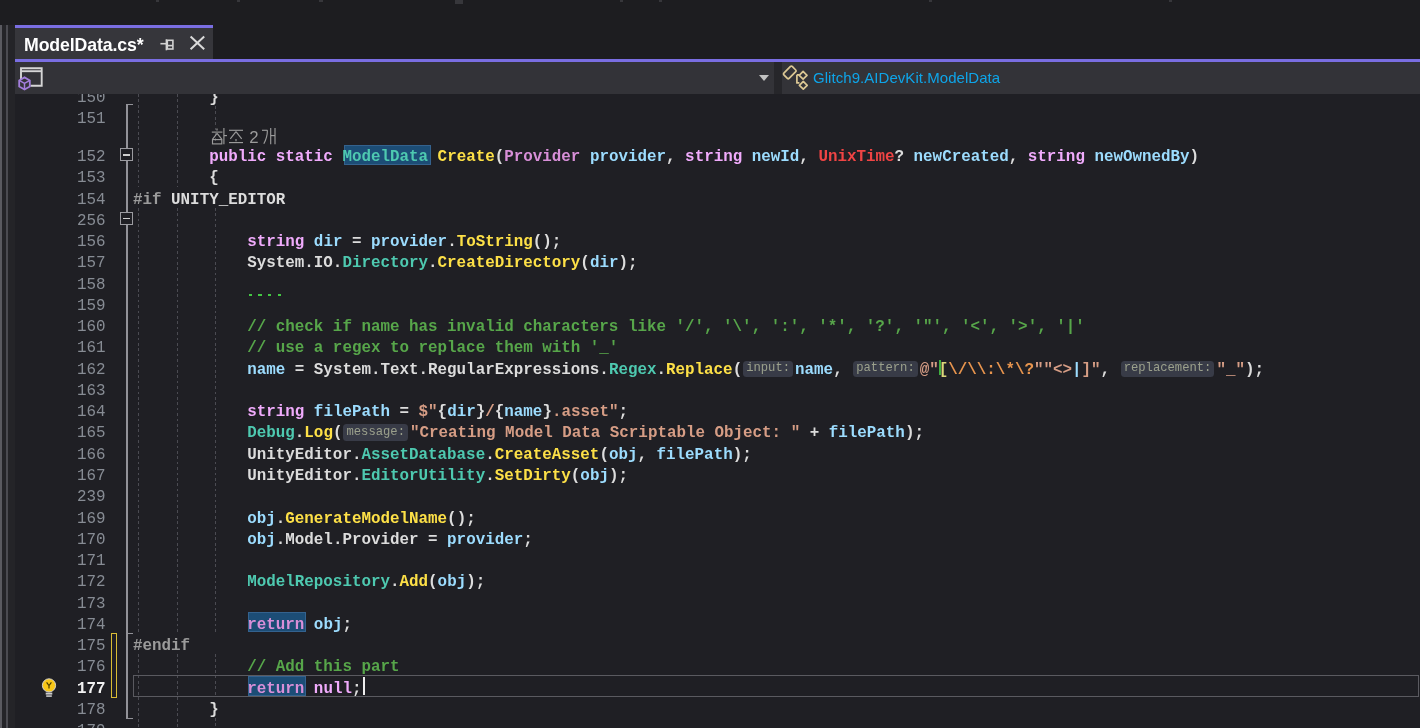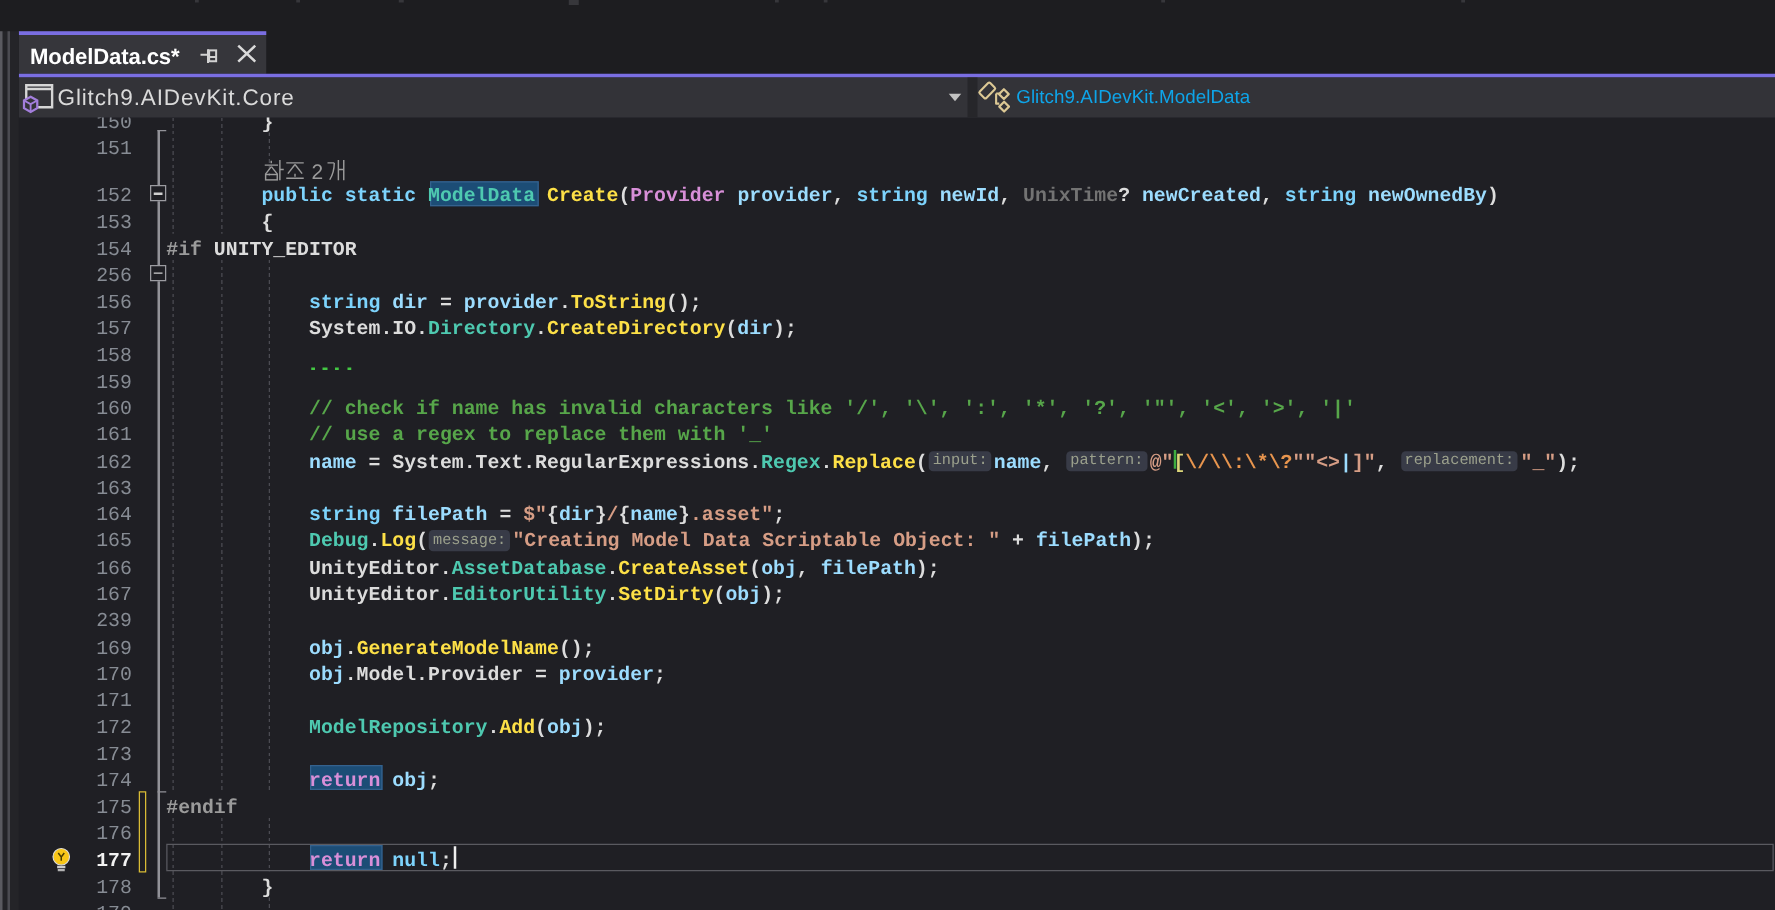--- a/index.html
+++ b/index.html
@@ -3,21 +3,21 @@
  * {margin:0;padding:0;box-sizing:border-box}
  html,body {width:1420px;height:728px;overflow:hidden;background:#1d1d20}
  #page {position:absolute;inset:0;width:1420px;height:728px;font-family:"Liberation Sans",sans-serif}
  b {font-weight:inherit}
  #editor {position:absolute;left:15px;top:62px;width:1405px;height:666px;background:#1f1f24}
  .r {position:absolute;left:133px;height:21.26px;line-height:22.9px;white-space:pre;
      font-family:"Liberation Mono",monospace;font-weight:700;font-size:15.86px;color:#DCDCDC;z-index:5}
  .n {position:absolute;left:15px;width:90.5px;height:21.26px;line-height:22.9px;text-align:right;
      font-family:"Liberation Mono",monospace;font-size:15.86px;color:#878c94;z-index:5}
  .n.cur {color:#f2f2f2;font-weight:700}
- .k {color:#7dd3fc} .c {color:#D88FD8} .t {color:#4EC9B0} .g {color:#737373}
+ .k {color:#f0abfc} .c {color:#D88FD8} .t {color:#4EC9B0} .g {color:#ef4444}
  .m {color:#fde047} .v {color:#9CDCFE} .cm {color:#57A64A} .s {color:#D69D85} .pp {color:#9B9B9B} .ry {color:#DCD67A} .ro {color:#E8954E} .rb {color:#9CDCFE}
  .h {display:inline-block;font-size:12.2px;font-weight:400;line-height:13.6px;color:#9ba08c;
      background:#383b47;border-radius:3.5px;padding:1.5px 3px;margin:0 2px 0 1px;vertical-align:2.5px}
  .ig {position:absolute;width:1px;z-index:1;
      background:repeating-linear-gradient(180deg,#4b4b52 0px,#4b4b52 2.7px,transparent 2.7px,transparent 5.4px)}
  .fl {position:absolute;background:#929298;z-index:4}
  .fb {position:absolute;left:119.6px;width:13.4px;height:13.4px;background:#1f1f24;border:1px solid #9b9ba0;z-index:6}
  .fb i {position:absolute;left:2.6px;top:5.2px;width:6.8px;height:1.4px;background:#cfcfcf}
  .sel {position:absolute;height:19.8px;background:#1C4D76;border:1px solid #34628E;z-index:2}
  #curline {position:absolute;left:133.3px;width:1286px;height:21.4px;border:1px solid #5a5a60;z-index:3}
@@ -153,20 +153,21 @@
     <div class="r" style="top:422.47px">            <b class="t">Debug</b>.<b class="m">Log</b>(<b class="h">message:</b><b class="s">"Creating Model Data Scriptable Object: "</b> + <b class="v">filePath</b>);</div>
     <div class="r" style="top:443.73px">            UnityEditor.<b class="t">AssetDatabase</b>.<b class="m">CreateAsset</b>(<b class="v">obj</b>, <b class="v">filePath</b>);</div>
     <div class="r" style="top:464.99px">            UnityEditor.<b class="t">EditorUtility</b>.<b class="m">SetDirty</b>(<b class="v">obj</b>);</div>
     <div class="r" style="top:507.51px">            <b class="v">obj</b>.<b class="m">GenerateModelName</b>();</div>
     <div class="r" style="top:528.77px">            <b class="v">obj</b>.Model.Provider = <b class="v">provider</b>;</div>
     <div class="r" style="top:550.03px"></div>
     <div class="r" style="top:571.29px">            <b class="t">ModelRepository</b>.<b class="m">Add</b>(<b class="v">obj</b>);</div>
     <div class="r" style="top:592.55px"></div>
     <div class="r" style="top:613.81px">            <b class="c">return</b> <b class="v">obj</b>;</div>
     <div class="r" style="top:635.07px"><b class="pp">#endif</b></div>
+    <div class="r" style="top:656.33px">            <b class="cm">// Add this part</b></div>
     <div class="r" style="top:677.59px">            <b class="c">return</b> <b class="k">null</b>;</div>
     <div class="r" style="top:698.85px">        }</div>
     <div class="r" style="top:720.11px"></div>
  <div id="lstrip">
       <i class="l1"></i>
       <i class="l2"></i>
     </div>
  <div id="tabs">
    <div class="td" style="left:156px;width:3px;height:2px"></div>
       <div class="td" style="left:237px;width:3px;height:2px"></div>
@@ -187,21 +188,20 @@
   <rect x="9.3" y="6.3" width="5.6" height="8.7"></rect>
   <path d="M9.3,11.6 H14.9"></path>
  </g>
 </svg>
 <svg style="position:absolute;left:189px;top:35px" width="17" height="16" viewBox="0 0 17 16">
  <path d="M1.6,1.5 L15.2,14.3 M15.2,1.5 L1.6,14.3" stroke="#DADADA" stroke-width="2" fill="none"></path>
 </svg>
    <div id="pline"></div>
  </div>
  <div id="crumb">
-   <span class="t1">Glitch9.AIDevKit.Core</span>
    <i class="arr"></i>
       <i class="div"></i>
    <span class="t2">Glitch9.AIDevKit.ModelData</span>
  </div>
 
 <svg style="position:absolute;left:14px;top:60px;z-index:12" width="36" height="34" viewBox="0 0 36 34">
  <g fill="none" stroke="#D6D6D6" stroke-width="1.9">
   <path d="M7.0,22.5 V8.2 H27.7 V25.8 H16.5"></path>
   <path d="M7.0,11.2 H27.7"></path>
  </g>

